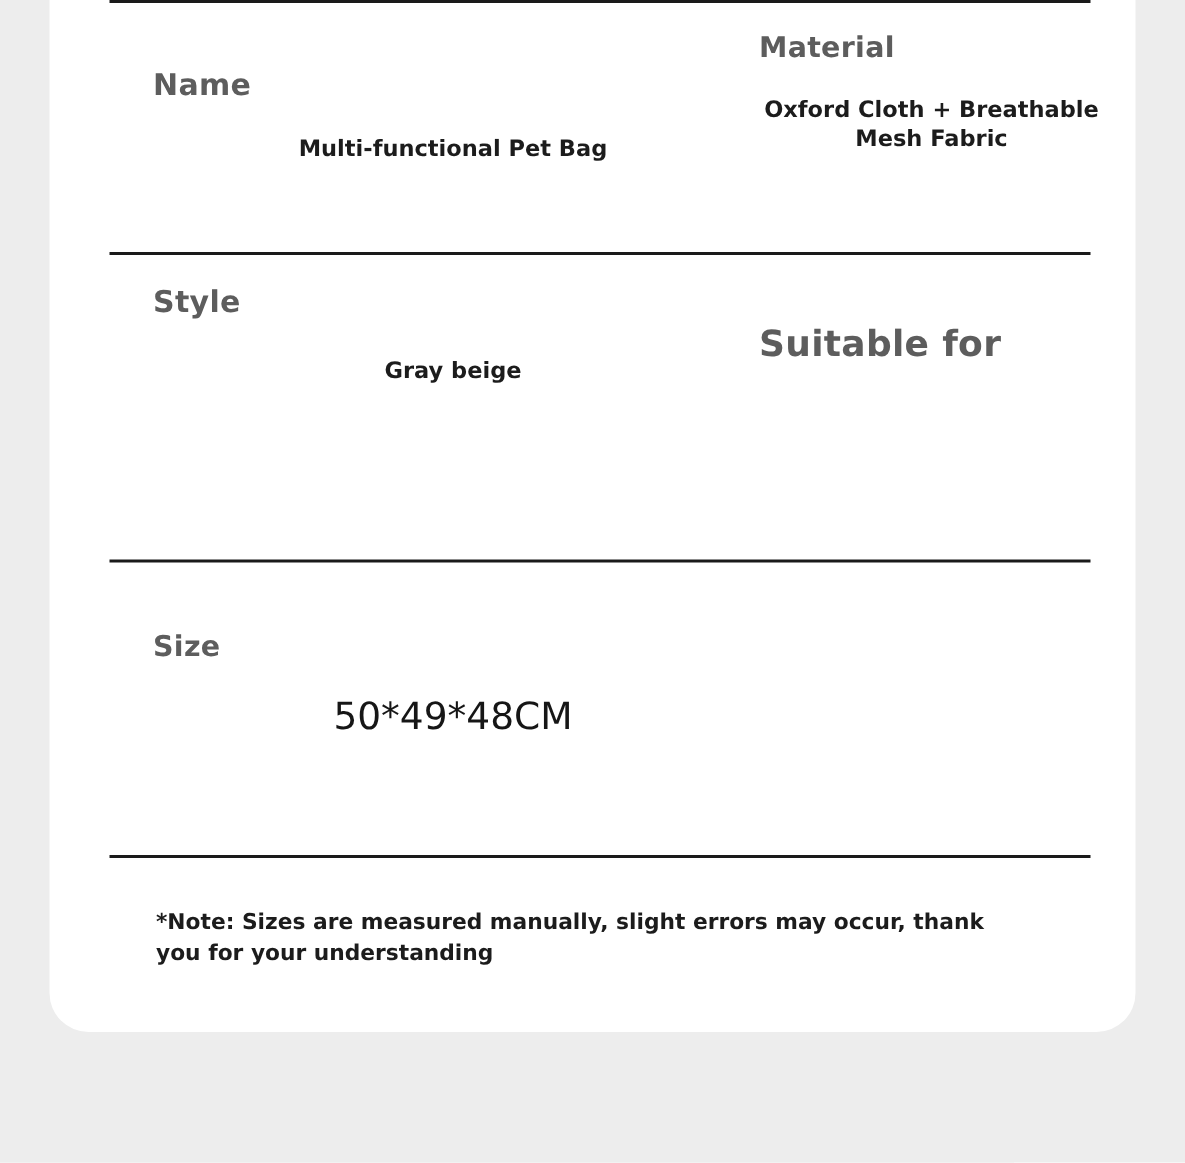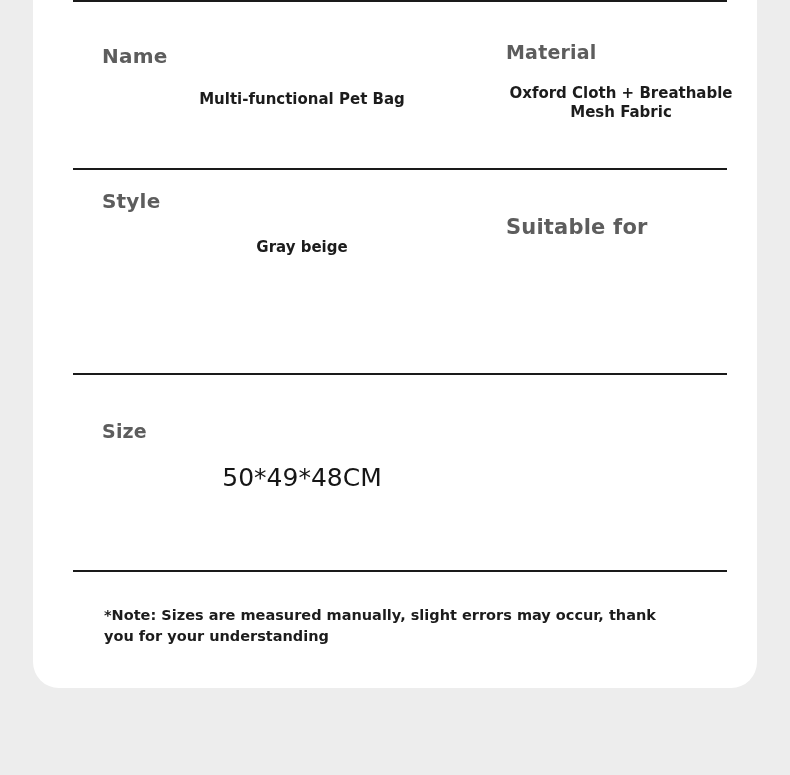--- a/index.html
+++ b/index.html
@@ -65,27 +65,27 @@
   }
   .value {
     font-weight: bold;
     color: #1c1c1c;
     text-align: center;
   }
 
   
   .r1-left-label  { font-size: 20px; margin-top: 42px; }
   .r1-left-value  { font-size: 15px; margin-top: 22px; }
-  .r1-right-label { font-size: 19px; margin-top: 39px; }
+  .r1-right-label { font-size: 19px; margin-top: 19px; }
   .r1-right-value { font-size: 15px; margin-top: 21px; line-height: 1.25; }
 
   
   .r2-left-label  { font-size: 20px; margin-top: 19px; }
   .r2-left-value  { font-size: 15px; margin-top: 25px; }
-  .r2-right-label { font-size: 21px; margin-top: 45px; }
+  .r2-right-label { font-size: 24px; margin-top: 45px; }
   .r2-right-value { font-size: 15px; margin-top: 25px; line-height: 1.25; }
 
   
   .r3-left-label  { font-size: 19px; margin-top: 45px; }
   .r3-left-value  { font-size: 25px; margin-top: 21px; font-weight: normal; color: #161616; }
 
   
   .note {
     position: absolute;
     left: 31px;

